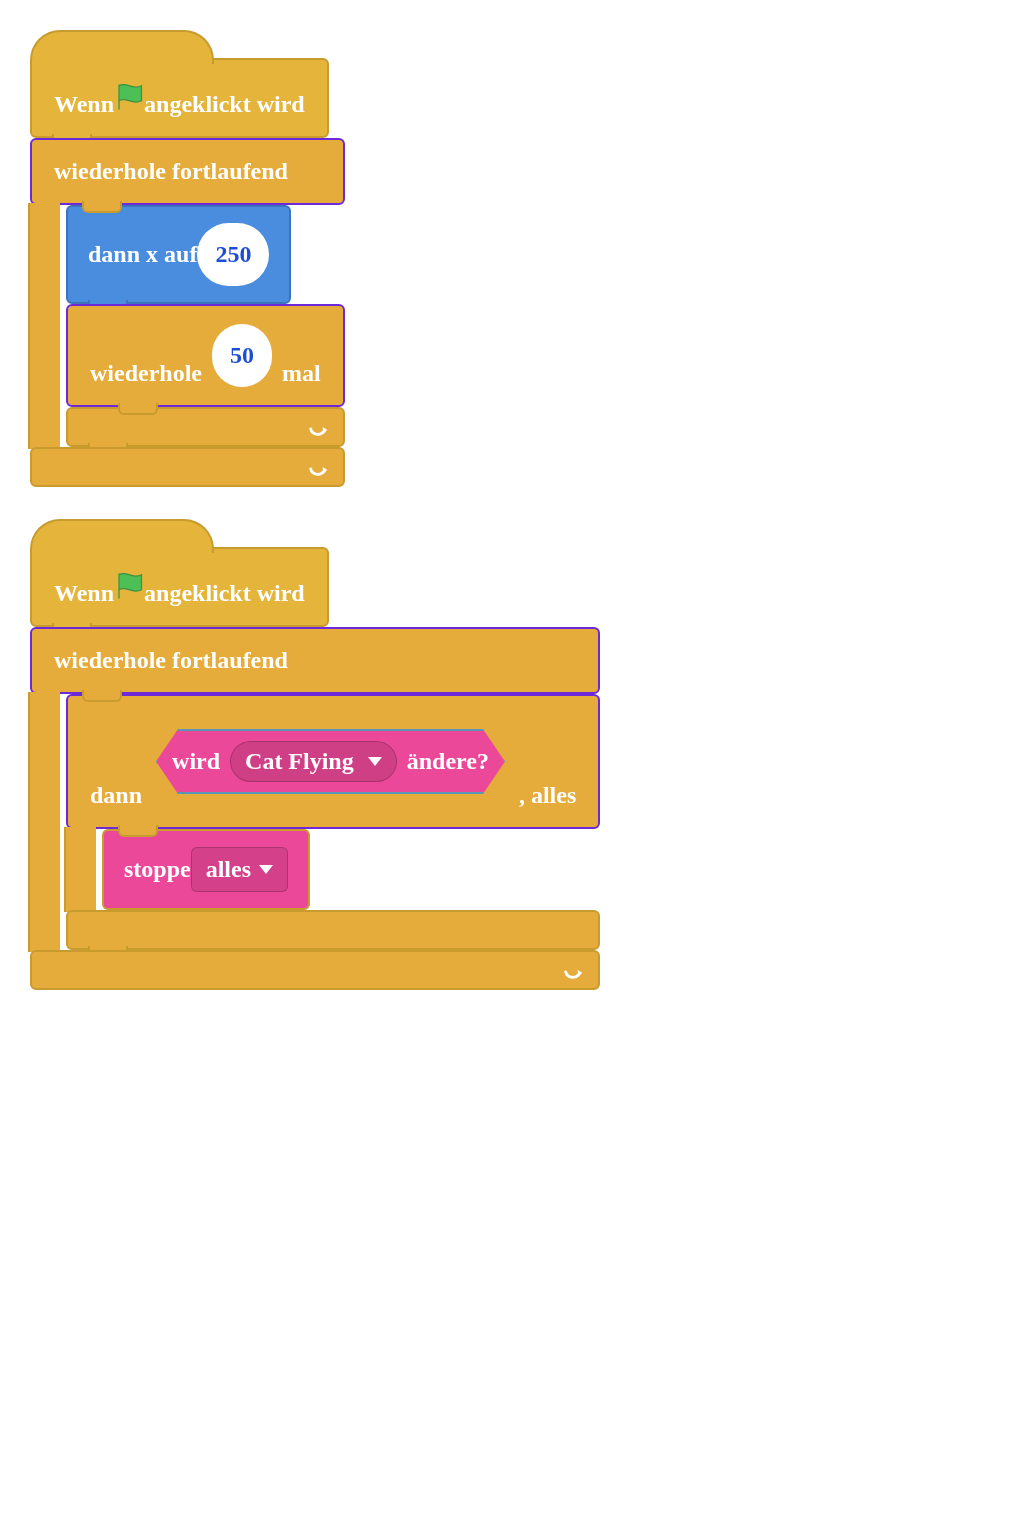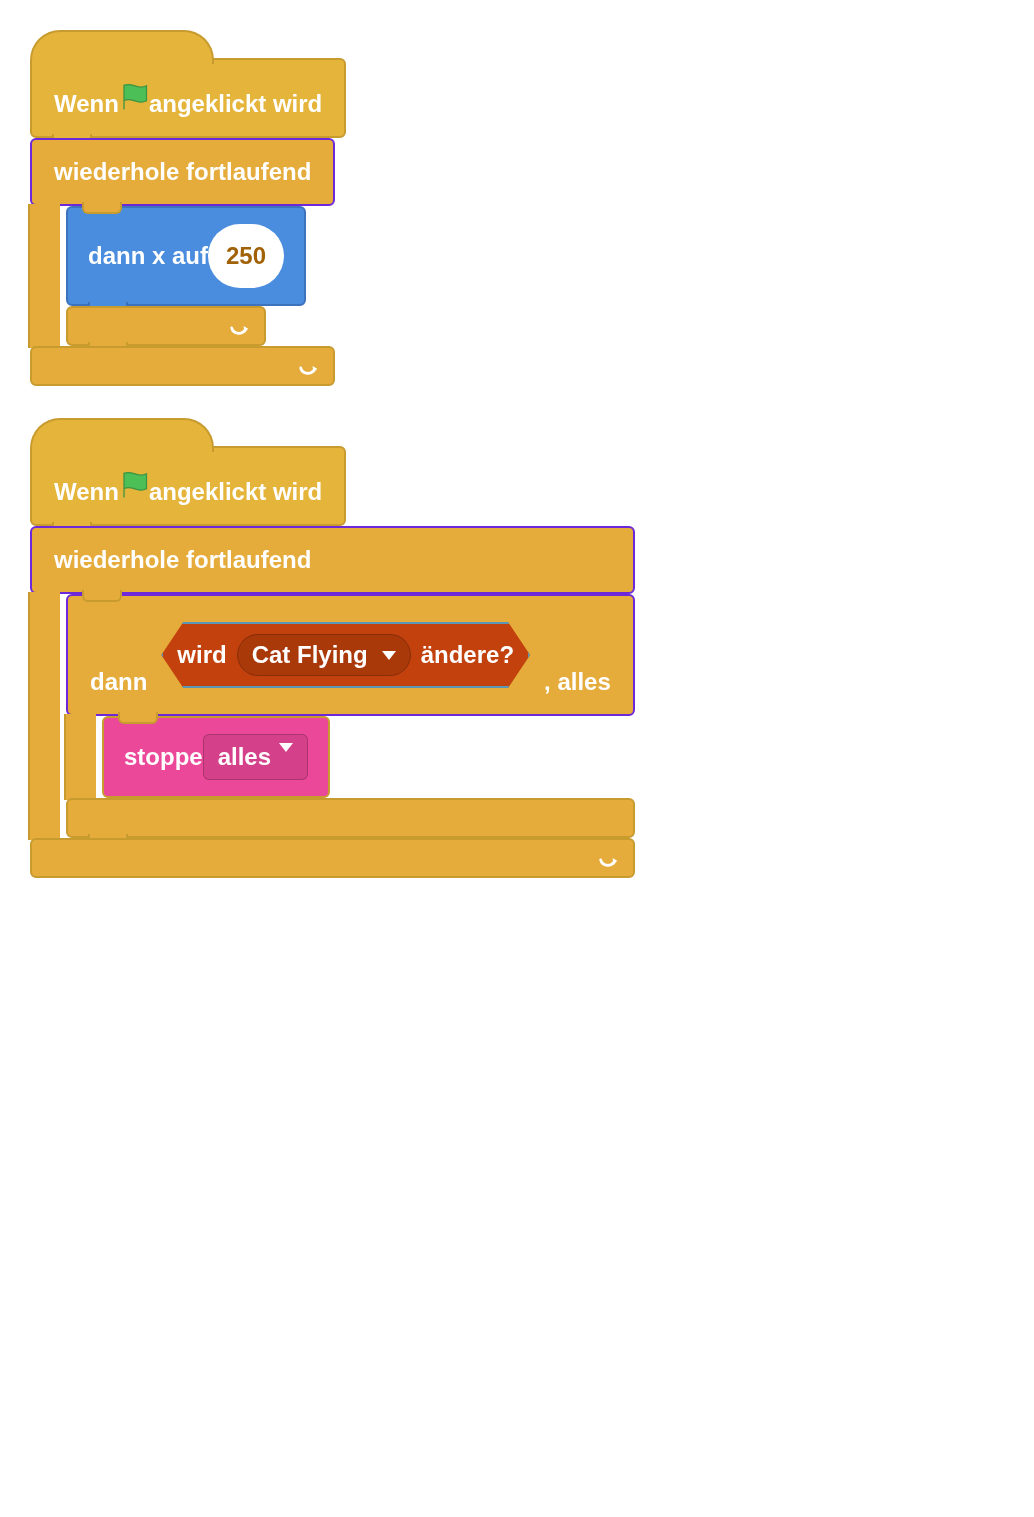--- a/index.html
+++ b/index.html
@@ -179,21 +179,21 @@
   }
   .stack.control::after {
     background: #e5ac3b;
     border-color: #c89b2f;
   }
   .stack.cap::after { display:none; }
   
   
   .num-input {
     background: #fff;
-    color: #a16207;
+    color: #1d4ed8;
     border-radius: 100px;
     padding: 18px 18px;
     font-size: 24px;
     font-weight: 600;
     min-width: 50px;
     text-align: center;
     display: inline-block;
   }
   .dropdown {
     background: rgba(0,0,0,0.12);
@@ -206,56 +206,57 @@
     gap: 14px;
     font-size: 24px;
   }
   .dropdown-rect {
     background: rgba(0,0,0,0.1);
     border: 1px solid rgba(0,0,0,0.2);
     color: #fff;
     border-radius: 6px;
     padding: 8px 14px;
     display: inline-flex;
+    align-items: center;
     gap: 8px;
     font-size: 24px;
   }
   .caret {
     width: 0; height: 0;
     border-left: 7px solid transparent;
     border-right: 7px solid transparent;
     border-top: 9px solid #fff;
   }
   
   
   .bool {
-    background: #c2410c;
+    background: #ec4899;
     border: 2px solid #5a96b6;
     color: #fff;
     padding: 10px 14px;
     display: inline-flex;
     align-items: center;
     gap: 10px;
     font-size: 24px;
     position: relative;
     clip-path: polygon(22px 0, calc(100% - 22px) 0, 100% 50%, calc(100% - 22px) 100%, 22px 100%, 0 50%);
-    margin: 8px 4px;
+    margin: 15px 4px;
   }
   
   .flag-icon {
     width: 30px;
     height: 30px;
     display:inline-block;
   }
   
   .stack-seq > * { display:table; }
   .stack-seq > * + * { margin-top: 0px; }
   .cblock-body > .stack-seq { padding-top: 2px; padding-bottom: 2px; }
   
-  .fit { display:table; }
+  .fit { display:table;font-family:Liberation Serif, serif; }
 </style>
 </head>
 <body>
 
 <div class="script">
   <div class="hat fit">
     <span>Wenn</span>
     <span class="flag-icon">
       <svg viewBox="0 0 24 24">
           <path fill="#4cbf56" stroke="#3a9443" stroke-width="1" d="M4 2 v20 M4 3 C 10 -1, 14 7, 22 3 v12 C 14 19, 10 11, 4 15 Z"></path>
@@ -270,20 +271,25 @@
     </div>
     <div class="cblock-body">
       <div class="stack-seq">
 
         <div class="stack">
           <span>dann x auf</span>
           <span class="num-input">250</span>
         </div>
 
         <div class="cblock">
+          <div class="cblock-top">
+            <span>wiederhole</span>
+            <span class="num-input">50</span>
+            <span>mal</span>
+          </div>
           <div class="cblock-bottom">
             <svg class="loop-arrow" viewBox="0 0 24 24">
                 <path fill="none" stroke="#fff" stroke-width="3" stroke-linecap="round" d="M4 14 a8 8 0 0 0 14 3"></path>
                 <path fill="#fff" d="M17 12 l5 3 -4 5 z"></path>
               </svg>
           </div>
         </div>
 
       </div>
     </div>

